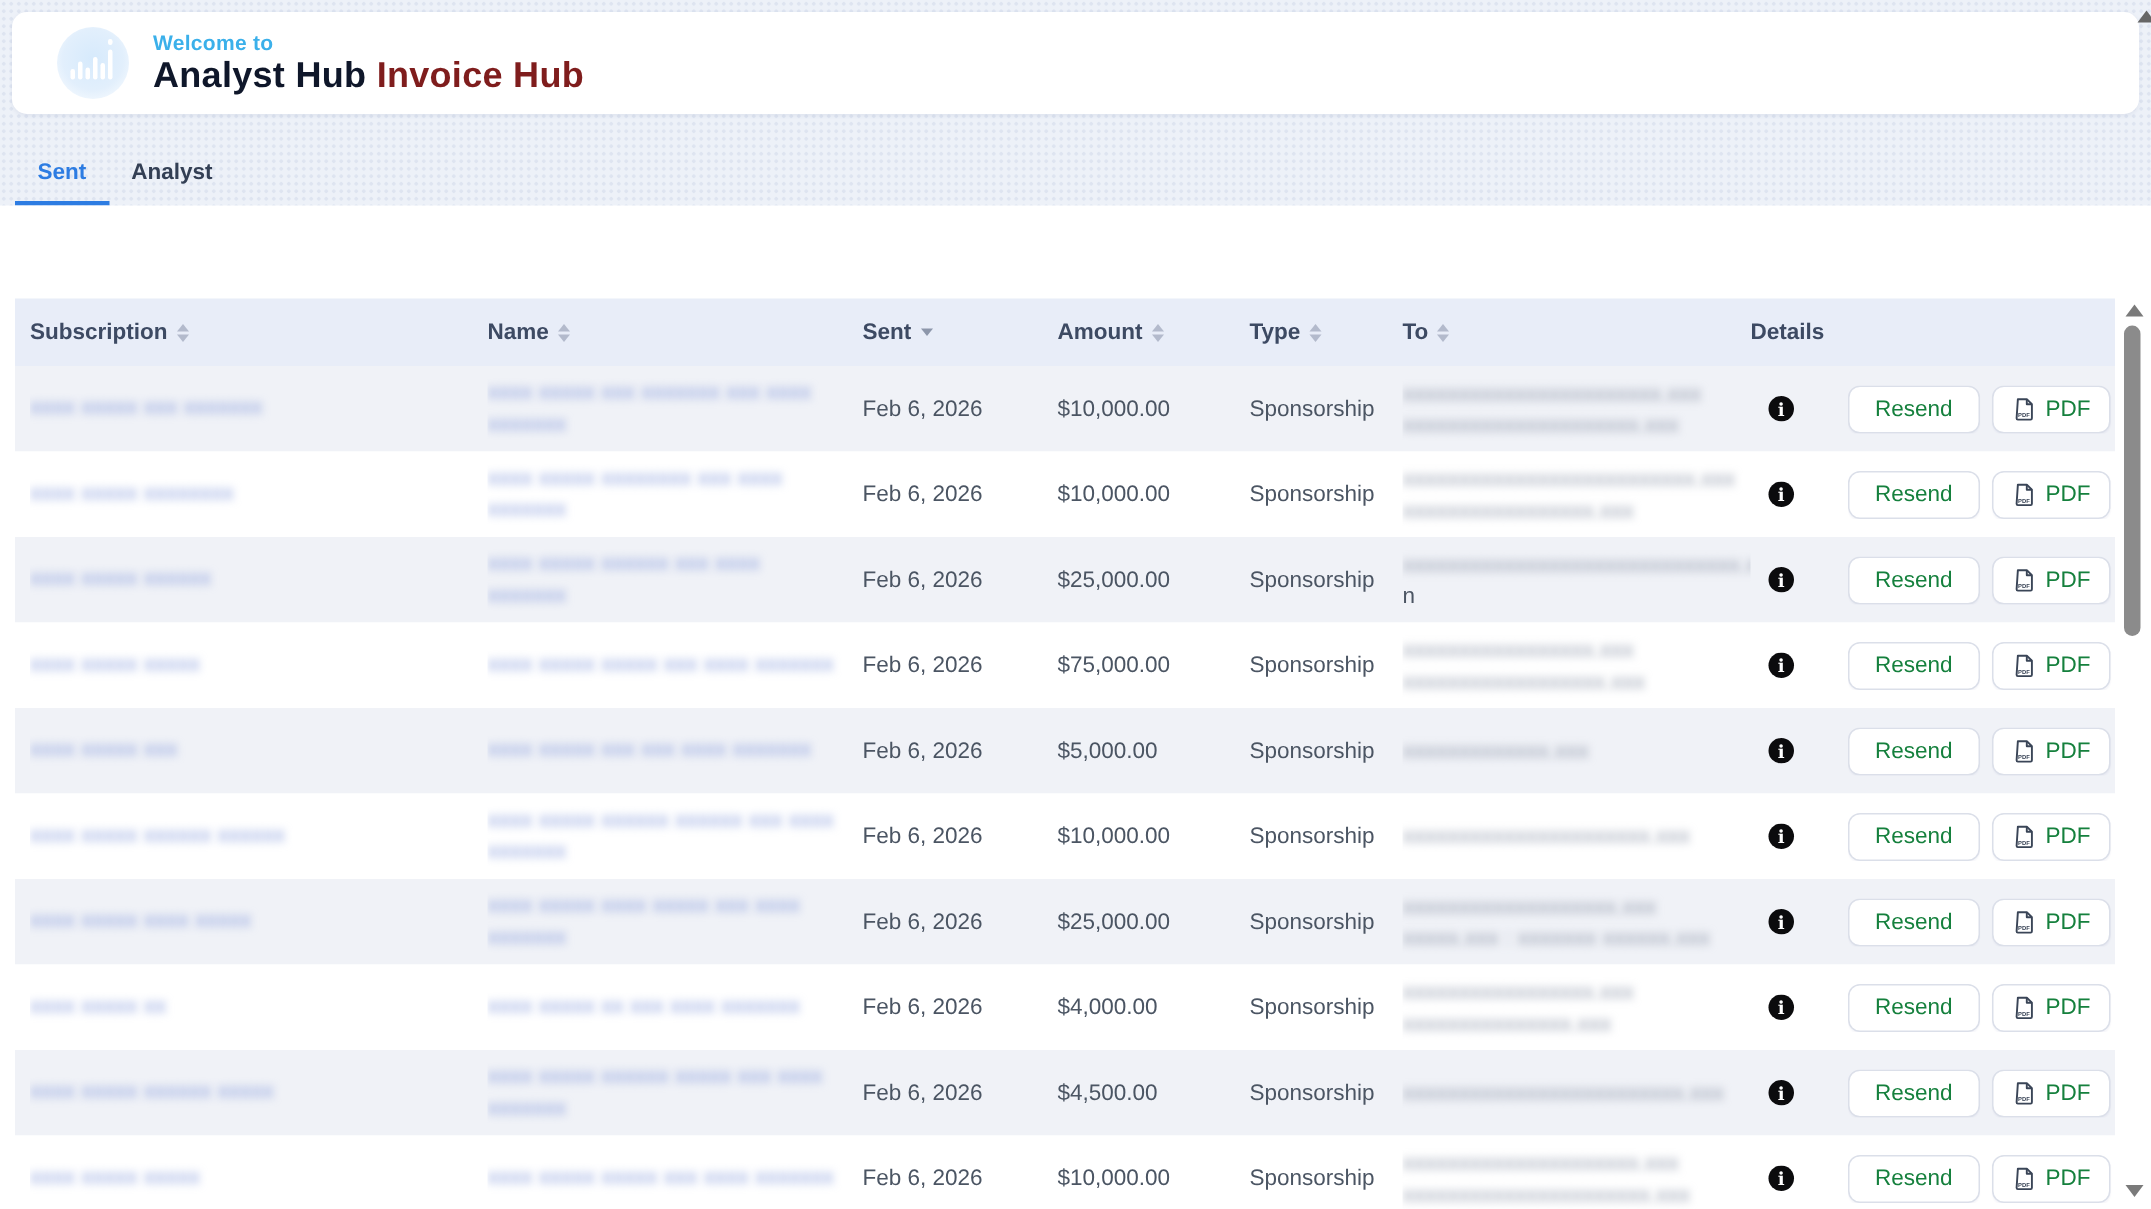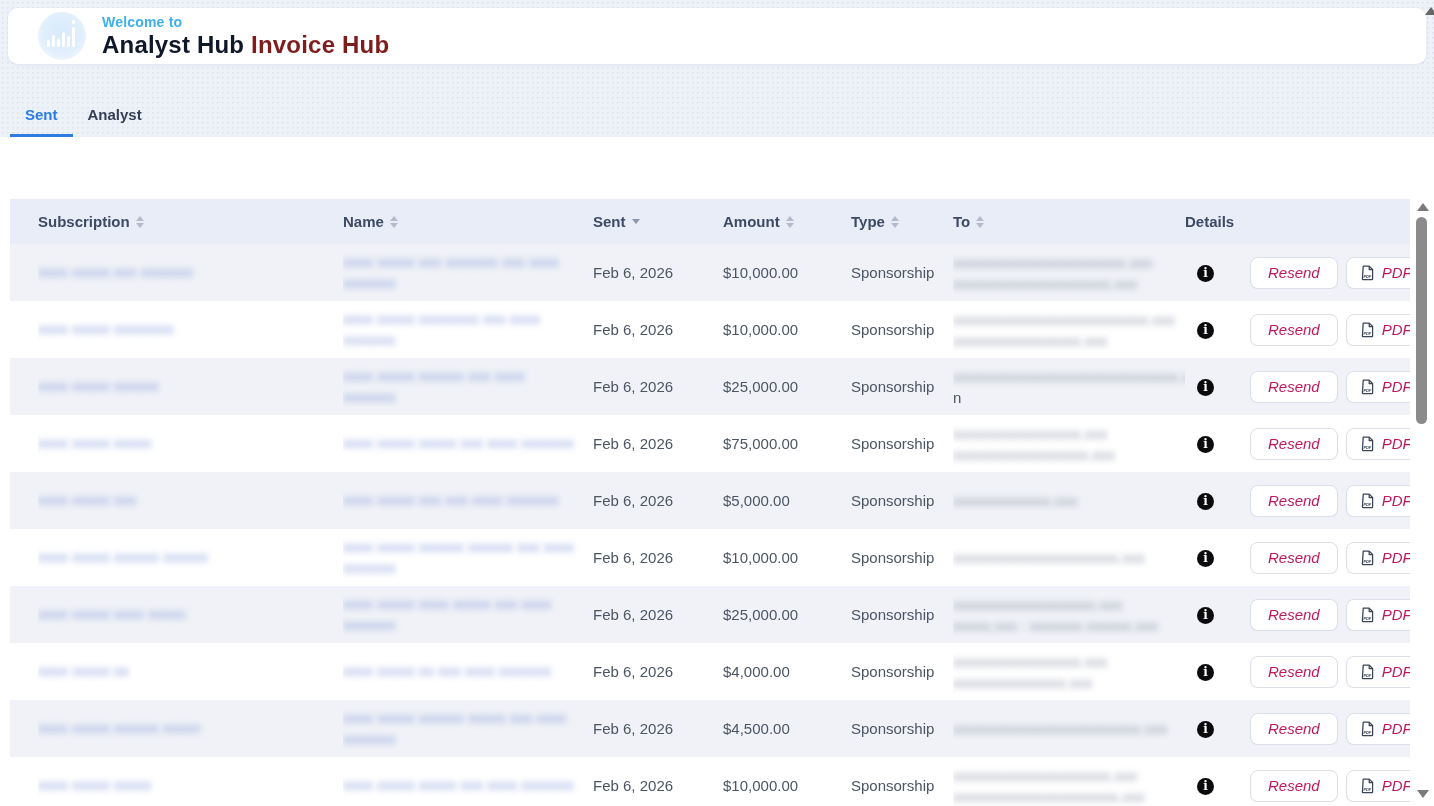--- a/index.html
+++ b/index.html
@@ -7,21 +7,21 @@
   body {
     font-family:"Liberation Sans","DejaVu Sans",sans-serif;
     background-color:#edf1f8;
     background-image: radial-gradient(rgba(160,175,210,.20) 1px, transparent 1px);
     background-size:5px 5px;
     position:relative;
   }
 
   
   .header-card {
-    position:absolute; left:8px; top:8px; right:8px; height:56px;
+    position:absolute; left:8px; top:8px; right:8px; height:68px;
     background:#fff; border-radius:10px;
     box-shadow:0 1px 3px rgba(40,60,120,.07);
     display:flex; align-items:center; padding:0 28px;
   }
   .logo-wrap { width:52px; height:52px; margin-right:14px; flex:0 0 auto; }
   .brand-text .welcome { font-size:14px; font-weight:700; color:#3bb0ea; letter-spacing:.2px; }
   .brand-line { font-size:24px; font-weight:700; letter-spacing:.2px; margin-top:1px; }
   .brand-line .primary { color:#0f172a; }
   .brand-line .secondary { color:#7f1d1d; font-weight:700; }
   .header-right { margin-left:auto; display:flex; align-items:center; gap:16px; }
@@ -48,21 +48,21 @@
     position:absolute; left:0; top:137px; width:1434px; height:669px;
     background:#fff; overflow:hidden;
   }
   .page-title { font-size:23px; font-weight:700; color:#262b35; letter-spacing:.2px; padding:19px 0 0 27px; }
 
   
   .table-wrap { position:absolute; left:10px; top:62px; width:1400px; }
   .thead, .tr {
     display:grid;
     grid-template-columns:305px 250px 130px 128px 102px 232px 65px 1fr;
-    padding-left:28px;
+    padding-left:10px;
   }
   .thead { background:#e8edf8; height:45px; align-items:center; }
   .th { font-size:15px; font-weight:700; color:#3d4a63; display:flex; align-items:center; gap:6px; cursor:pointer; }
   .sort-stack { display:flex; flex-direction:column; gap:2px; }
   .tri { width:0; height:0; border-left:4px solid transparent; border-right:4px solid transparent; }
   .tri.up   { border-bottom:5px solid #b3bacc; }
   .tri.down { border-top:5px solid #b3bacc; }
   .tri.down.dark { border-top-color:#8d97ab; }
 
   .tr { height:57px; align-items:center; background:#fff; }
@@ -75,24 +75,23 @@
 
   .info-icon {
     width:17px; height:17px; border-radius:50%; background:#0b0b0d;
     color:#fff; font-family:"DejaVu Serif",serif; font-weight:700; font-size:12px;
     display:inline-flex; align-items:center; justify-content:center;
     margin-left:12px; cursor:pointer;
   }
   .actions-cell { display:flex; align-items:center; gap:8px; }
   .btn {
     height:32px; background:#fff; border:1px solid #dbdfe9; border-radius:8px;
-    font-family:inherit; font-size:15px; color:#be185d; padding:0 17px;
+    font-family:inherit; font-size:15px; color:#15803d; padding:0 17px;
     display:inline-flex; align-items:center; gap:6px; cursor:pointer;
     box-shadow:0 1px 1px rgba(40,60,120,.04);
-    font-style:italic;
   }
   .btn.pdf { padding:0 12px; }
 
   
   .inner-scrollbar { position:absolute; right:4px; top:199px; width:16px; height:607px; }
   .sb-arrow-up, .sb-arrow-down { position:absolute; left:3px; width:0; height:0;
     border-left:6px solid transparent; border-right:6px solid transparent; }
   .sb-arrow-up { top:4px; border-bottom:8px solid #7a7a7a; }
   .sb-arrow-down { bottom:8px; border-top:8px solid #7a7a7a; }
   .sb-thumb { position:absolute; left:2px; top:18px; width:11px; height:207px; background:#8b8b8b; border-radius:6px; }

